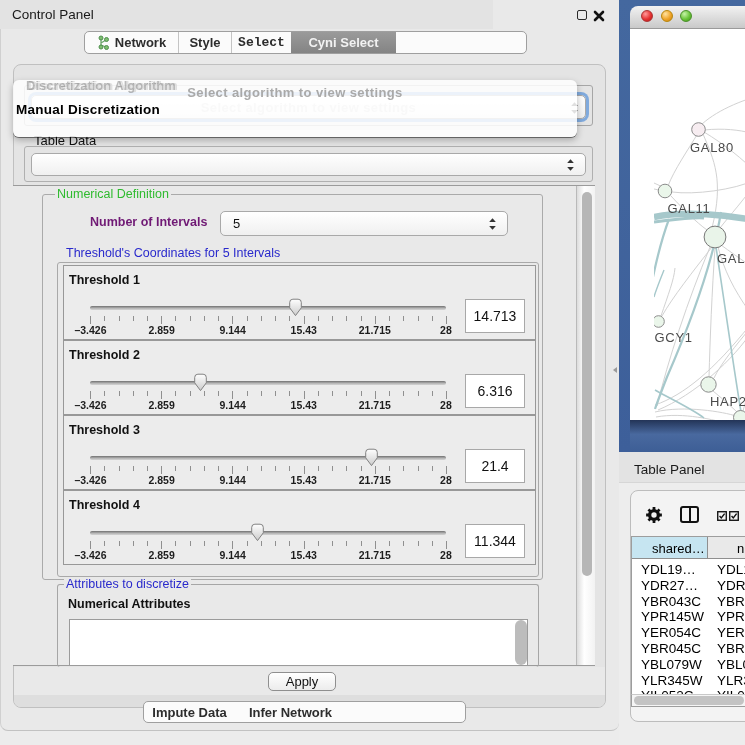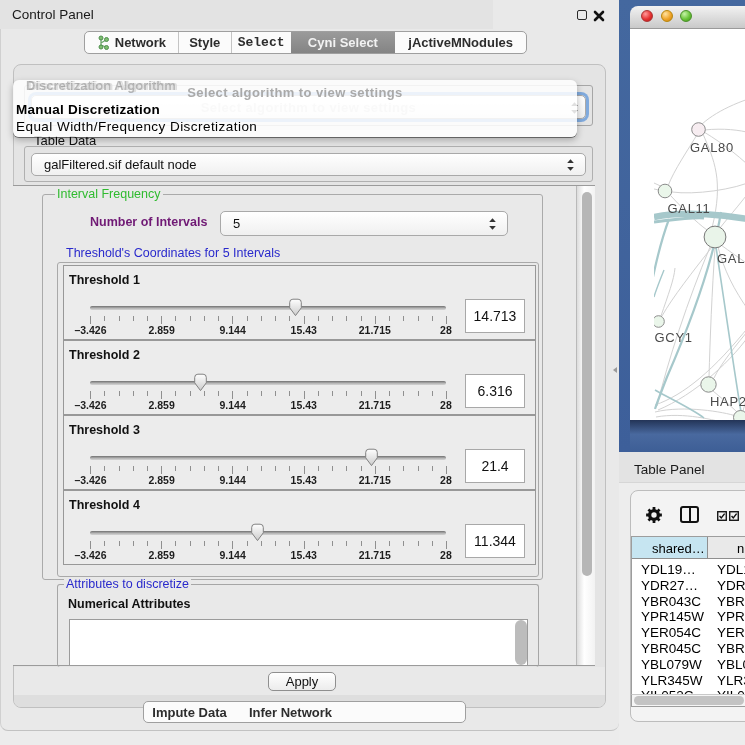--- a/index.html
+++ b/index.html
@@ -100,53 +100,51 @@
       <circle cx="4" cy="3" r="2" fill="#7ebe6e" stroke="#4e8f4e"></circle>
       <circle cx="9.5" cy="4.5" r="2" fill="#7ebe6e" stroke="#4e8f4e"></circle>
       <circle cx="4" cy="12" r="2" fill="#7ebe6e" stroke="#4e8f4e"></circle>
       <circle cx="9.5" cy="12.5" r="2" fill="#7ebe6e" stroke="#4e8f4e"></circle>
     </svg>Network</div>
   <div class="vsep"></div>
   <div class="tab" style="width:52px;">Style</div>
   <div class="vsep"></div>
   <div class="tab" style="width:59px;font-family:Liberation Mono, monospace;">Select</div>
   <div class="tab sel" style="width:105px;">Cyni Select</div>
-  <div class="tab" style="width:131px;">jActiveMNodules</div>
 </div>
 
 <div id="content"></div>
 
 <div class="tborder" style="left:24px;top:85px;width:569px;height:41px;"></div>
 <div class="tlabel" style="left:26px;top:78px;font-size:13px;font-weight:600;color:#2a2a2a;">Discretization Algorithm</div>
 <div class="combo" style="left:31px;top:95px;width:555px;height:24px;box-shadow:0 0 0 3px rgba(110,160,220,0.85);">
   <span style="position:absolute;left:0;top:4px;width:100%;text-align:center;color:rgba(130,130,130,0.30);font-weight:600;letter-spacing:0.4px;">Select algorithm to view settings</span>
   <svg class="carr" style="right:6px;top:5px;" width="9" height="14" viewBox="0 0 9 14">
     <path d="M1.2 5 L4.5 1.2 L7.8 5 Z" fill="#333"></path>
       <path d="M1.2 9 L4.5 12.8 L7.8 9 Z" fill="#333"></path>
   </svg>
 </div>
 
 <div class="tborder" style="left:24px;top:146px;width:569px;height:36px;border-color:#b0b0b0;"></div>
 <div class="tlabel" style="left:32px;top:133px;font-size:13px;color:#111;">Table Data</div>
 <div class="combo" style="left:31px;top:153px;width:555px;height:23px;">
-  <span class="cv" style="top:3px;">galFiltered.sif default node</span>
   <svg class="carr" style="right:10px;top:4px;" width="9" height="14" viewBox="0 0 9 14">
     <path d="M1.2 5 L4.5 1.2 L7.8 5 Z" fill="#333"></path>
       <path d="M1.2 9 L4.5 12.8 L7.8 9 Z" fill="#333"></path>
   </svg>
 </div>
 
 <div class="scrollpane">
   <div class="vsb">
       <div class="thumb" style="top:6px;height:384px;"></div>
     </div>
 </div>
 
 <div class="tborder" style="left:42px;top:194px;width:501px;height:386px;border-color:#aaaaaa;"></div>
-<div class="tlabel" style="left:55px;top:187px;font-size:12.5px;color:#2fbb2f;background:#e9e9e9;">Interval Frequency</div>
+<div class="tlabel" style="left:55px;top:187px;font-size:12.5px;color:#2fbb2f;background:#e9e9e9;">Numerical Definition</div>
 
 <div class="tlabel" style="left:88px;top:215px;font-size:12.5px;font-weight:700;color:#701a75;">Number of Intervals</div>
 <div class="combo" style="left:220px;top:211px;width:288px;height:25px;">
   <span class="cv" style="top:4px;">5</span>
   <svg class="carr" style="right:10px;top:5px;" width="9" height="14" viewBox="0 0 9 14">
     <path d="M1.2 5 L4.5 1.2 L7.8 5 Z" fill="#333"></path>
       <path d="M1.2 9 L4.5 12.8 L7.8 9 Z" fill="#333"></path>
   </svg>
 </div>
 
@@ -343,21 +341,20 @@
 
 <div class="tabbar" style="left:143px;top:701px;width:323px;height:22px;">
   <div class="tab" style="width:91px;">Impute Data</div>
   <div class="tab" style="width:111px;">Infer Network</div>
 </div>
 
 <div id="popup">
   <div style="position:absolute;left:13px;top:-2px;font-size:13px;font-weight:600;color:rgba(80,80,80,0.38);white-space:nowrap;">Discretization Algorithm</div>
   <div class="i1">Select algorithm to view settings</div>
   <div class="i2">Manual Discretization</div>
-  <div class="i3">Equal Width/Frequency Discretization</div>
 </div>
 
 <svg class="abs" style="left:612px;top:366px;" width="6" height="8" viewBox="0 0 6 8">
     <path d="M5 1 L1 4 L5 7 Z" fill="#9a9a9a"></path>
   </svg>
 
 <div id="netwin"></div>
 <div id="nettitle"></div>
 <div class="light" style="left:641px;background:radial-gradient(circle at 35% 30%,#ff9a9a,#e63333 55%,#b01414);border:1px solid #a33;"></div>
 <div class="light" style="left:661px;background:radial-gradient(circle at 35% 30%,#ffe2a0,#f0a529 55%,#c47d0e);border:1px solid #b8860b;"></div>

